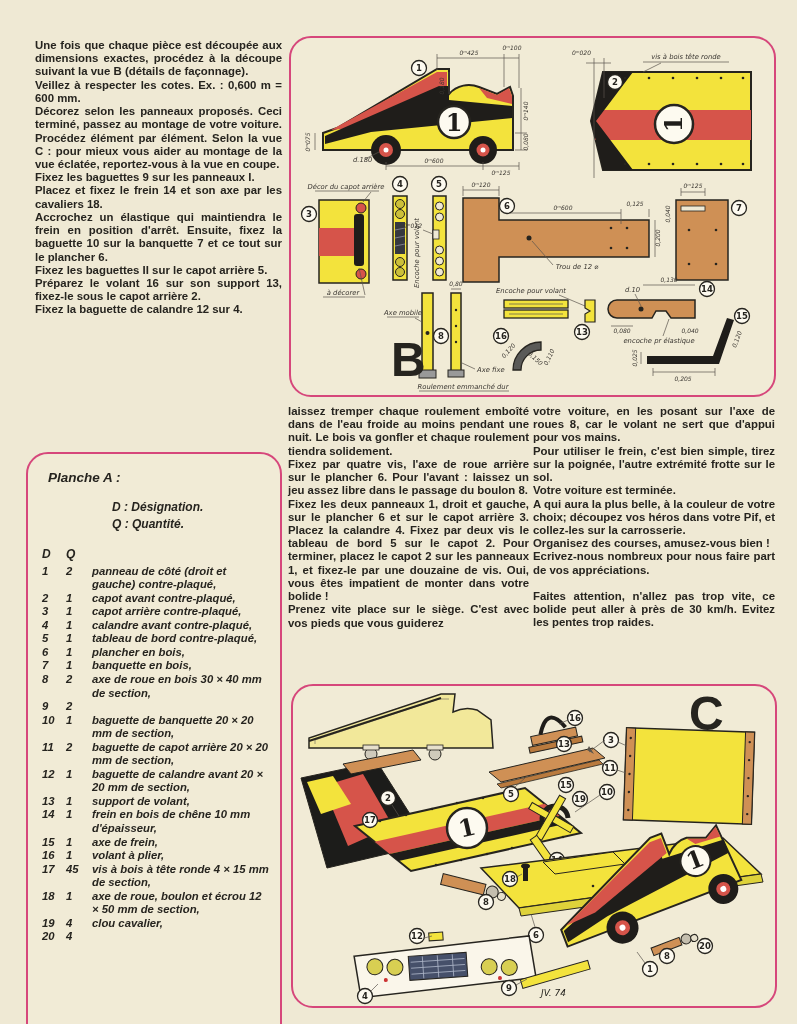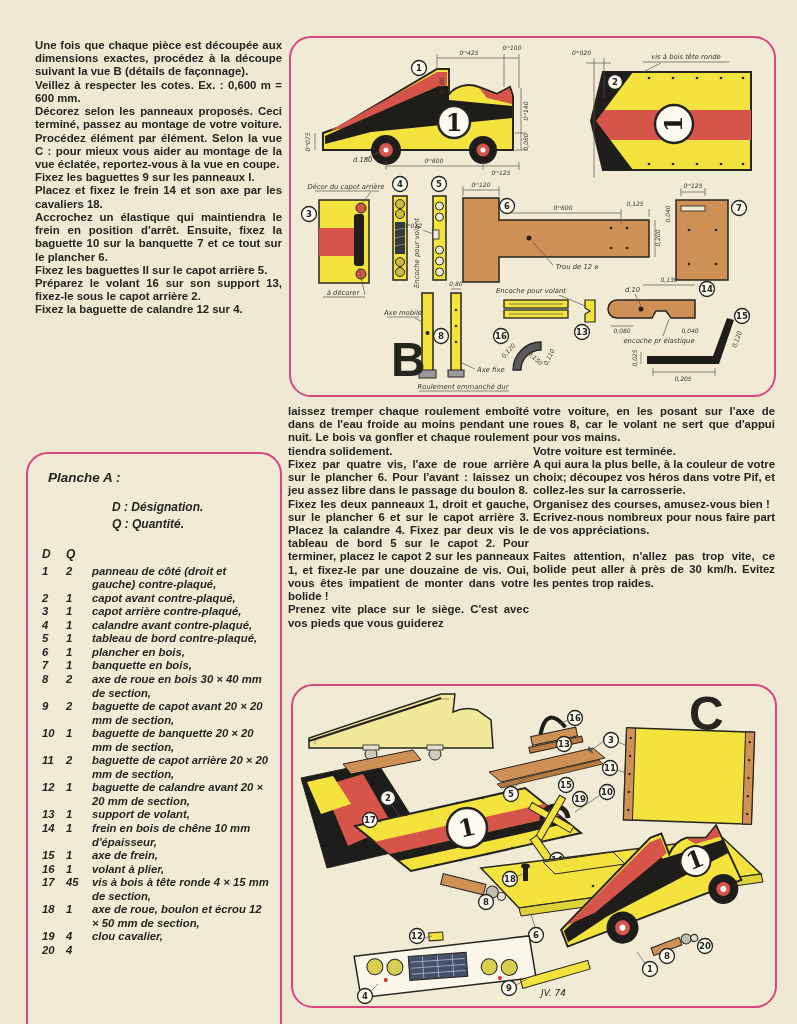--- a/index.html
+++ b/index.html
@@ -311,20 +311,21 @@
 
 <div class="col" id="midcol" style="left:288px;top:405px;width:241px;">
   <p>laissez tremper chaque roulement emboîté dans de l'eau froide au moins pendant une nuit. Le bois va gonfler et chaque roulement tiendra solidement.</p>
   <p>Fixez par quatre vis, l'axe de roue arrière sur le plancher 6. Pour l'avant : laissez un jeu assez libre dans le passage du boulon 8.</p>
   <p>Fixez les deux panneaux 1, droit et gauche, sur le plancher 6 et sur le capot arrière 3. Placez la calandre 4. Fixez par deux vis le tableau de bord 5 sur le capot 2. Pour terminer, placez le capot 2 sur les panneaux 1, et fixez-le par une douzaine de vis. Oui, vous êtes impatient de monter dans votre bolide !</p>
   <p>Prenez vite place sur le siège. C'est avec vos pieds que vous guiderez</p>
 </div>
 
 <div class="col" id="rightcol" style="left:533px;top:405px;width:242px;">
   <p>votre voiture, en les posant sur l'axe de roues 8, car le volant ne sert que d'appui pour vos mains.</p>
+  <p>Pour utiliser le frein, c'est bien simple, tirez sur la poignée, l'autre extrémité frotte sur le sol.</p>
   <p>Votre voiture est terminée.</p>
   <p>A qui aura la plus belle, à la couleur de votre choix; découpez vos héros dans votre Pif, et collez-les sur la carrosserie.</p>
   <p>Organisez des courses, amusez-vous bien !</p>
   <p>Ecrivez-nous nombreux pour nous faire part de vos appréciations.</p>
   <p class="gap">Faites attention, n'allez pas trop vite, ce bolide peut aller à près de 30 km/h. Evitez les pentes trop raides.</p>
 </div>
 
 <div class="panel" id="planche" style="left:26px;top:452px;width:256px;height:604px;">
   <div class="pl-title">Planche A :</div>
   <div class="pl-legend">
@@ -371,21 +372,20 @@
       <span class="pl-t">banquette en bois,</span>
     </div>
   <div class="pl-row">
       <span class="pl-d">8</span>
       <span class="pl-q">2</span>
       <span class="pl-t">axe de roue en bois 30 × 40 mm de section,</span>
     </div>
   <div class="pl-row">
       <span class="pl-d">9</span>
       <span class="pl-q">2</span>
-      <span class="pl-t">baguette de capot avant 20 × 20 mm de section,</span>
     </div>
   <div class="pl-row">
       <span class="pl-d">10</span>
       <span class="pl-q">1</span>
       <span class="pl-t">baguette de banquette 20 × 20 mm de section,</span>
     </div>
   <div class="pl-row">
       <span class="pl-d">11</span>
       <span class="pl-q">2</span>
       <span class="pl-t">baguette de capot arrière 20 × 20 mm de section,</span>

